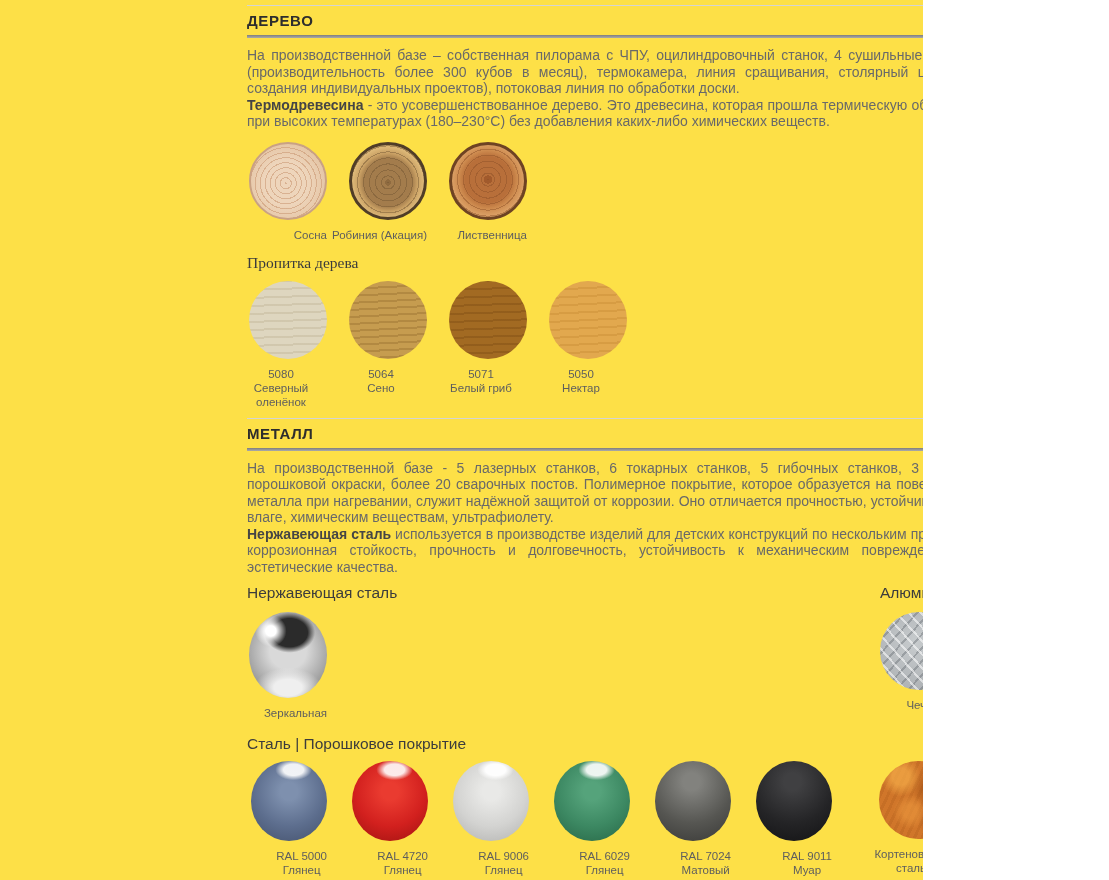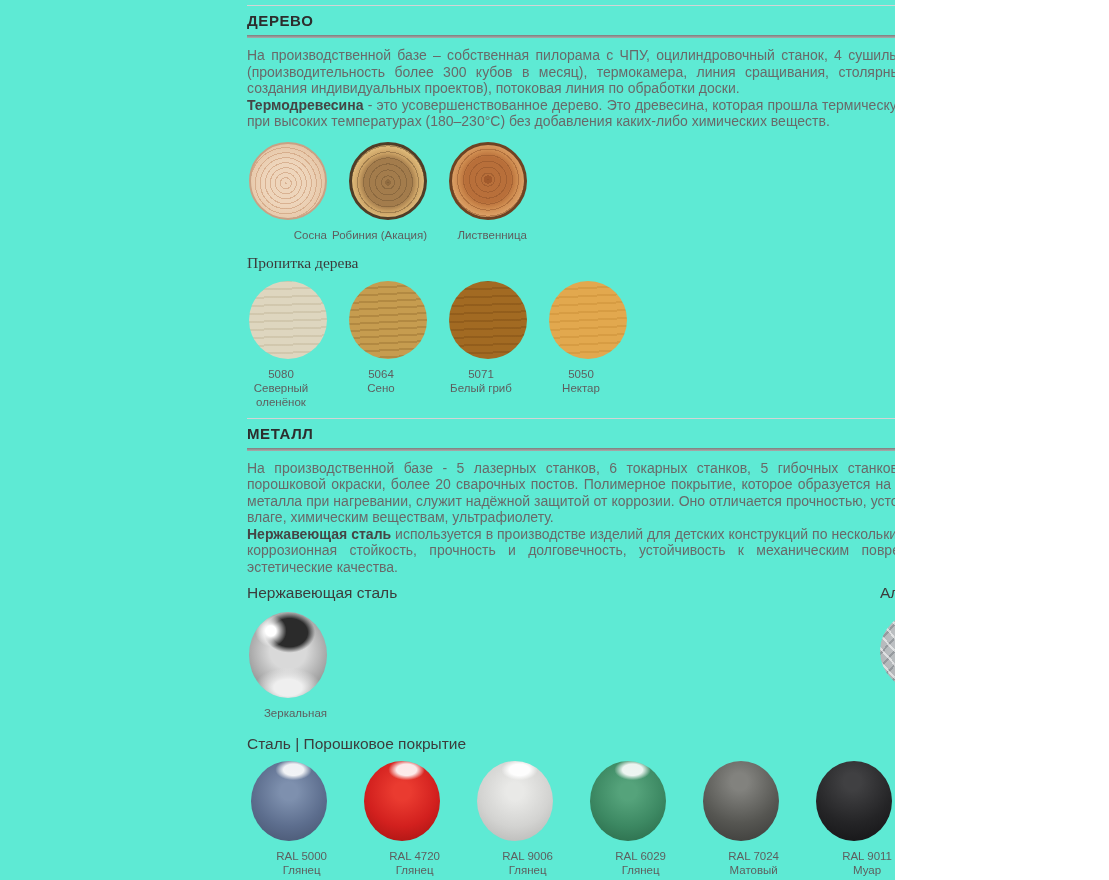--- a/index.html
+++ b/index.html
@@ -1,17 +1,17 @@
 <!DOCTYPE html>
 <html><head>
 <meta charset="utf-8">
 <style>
   html,body{margin:0;padding:0;background:#fff;}
-  .page{position:relative;width:895px;height:880px;background:#5eead4;overflow:hidden;
-        font-family:"Liberation Sans", sans-serif;color:#666;}
+  .page{position:relative;width:895px;height:880px;background:#fde047;overflow:hidden;
+        font-family:"Liberation Sans", sans-serif;color:#666;padding-left:28px;}
   .content{position:absolute;left:247px;top:0;width:731px;}
 
   
   .sec{margin-top:5px;}
   .thin-line{height:1px;background:#d4d4d4;}
   .sec h2{margin:7px 0 6px;font-size:15px;line-height:16px;font-weight:bold;
           color:#2d2d2d;letter-spacing:.6px;}
   .thick-line{height:3px;background:linear-gradient(#7e7e7e,#ababab);}
 
   .para{margin:9px 0 0;text-align:justify;font-size:14px;line-height:16.5px;color:#696969;}
@@ -93,21 +93,21 @@
   
   .wood-row{margin-top:12px;}
   .impreg-head{margin-top:12px;font-family:Liberation Serif, serif;}
   .impreg-row{margin-top:9px;}
   .metal-sec{margin-top:9px;}
   .steel-alu{display:flex;justify-content:space-between;margin-top:9px;}
   .col{display:flex;flex-direction:column;}
   .col .row{margin-top:10px;}
   .alu-col{align-items:center;margin-right:14px;width:92px;}
   .powder-head{margin-top:15px;}
-  .powder-row{margin-top:8px;gap:12px;}
+  .powder-row{margin-top:8px;}
   .powder-row .item{margin-right:21px;}
   .corten-item{margin-left:auto;margin-right:12px;}
   .code-line{display:block;}
 </style>
 </head>
 <body>
 
 <div class="page">
   <div class="content">
 

